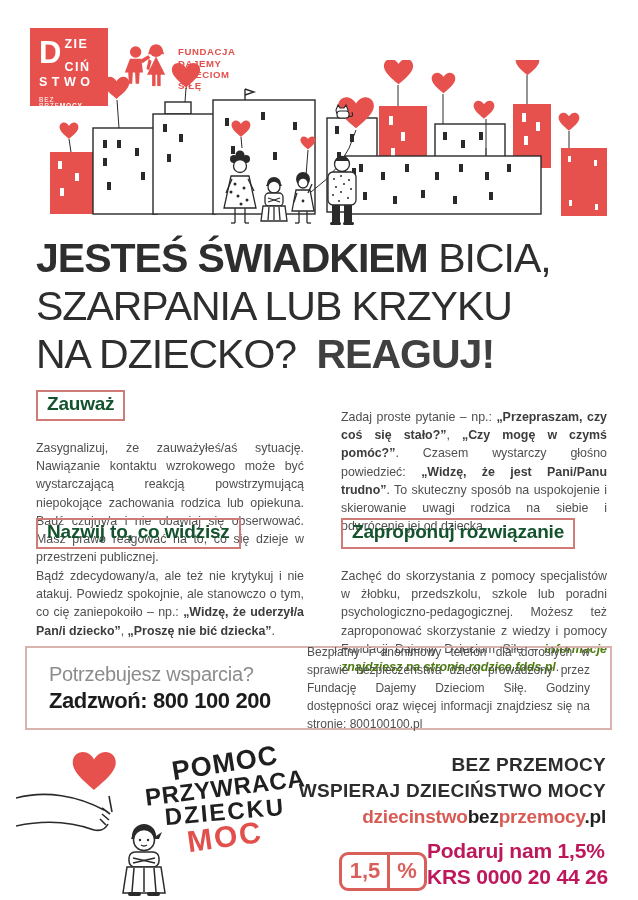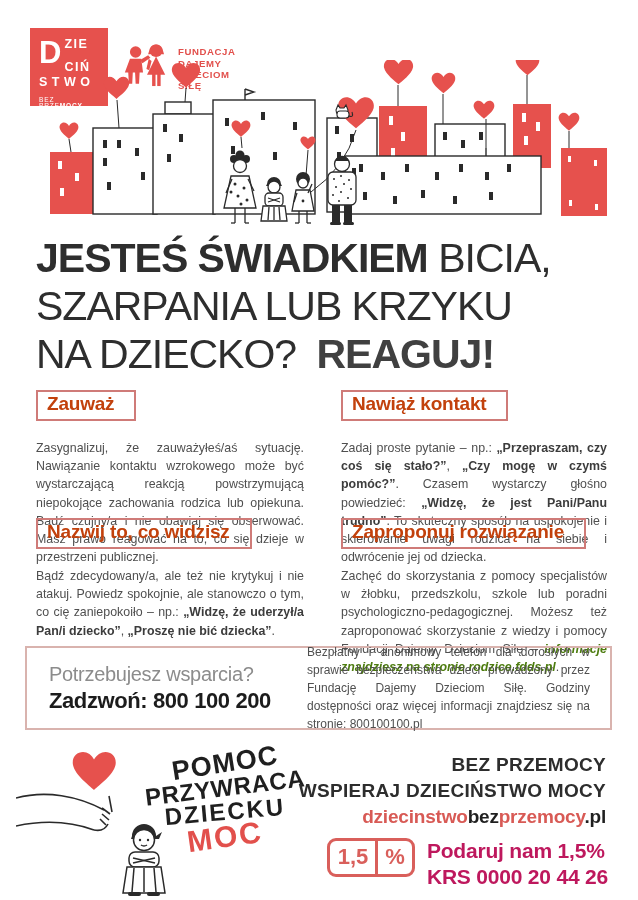--- a/index.html
+++ b/index.html
@@ -28,22 +28,22 @@
   .headline{
     position:absolute;left:36px;top:234px;width:580px;
     font-size:41px;line-height:48px;letter-spacing:-1px;color:#2e2e2e;
   }
   .hl-light{font-weight:400;}
   .hl-bold{font-weight:800;}
   .hl-accent{font-weight:800;color:#404040;margin-left:10px;}
   
   .step{position:absolute;width:268px;}
   .step-title{
-    display:inline-block;border:2px solid #cf7b78;padding:1px 20px 4px 9px;
-    font-size:19px;font-weight:800;color:#c2410c;letter-spacing:-.2px;
+    display:inline-block;border:2px solid #cf7b78;padding:1px 9px 4px 9px;
+    font-size:19px;font-weight:800;color:#14532d;letter-spacing:-.2px;
   }
   .step-body{
     margin-top:18px;font-size:12.4px;line-height:1.47;color:#4f4f4f;
     text-align:justify;
   }
   .b{font-weight:700;color:#3c3c3c;}
   .bi{font-weight:700;font-style:italic;color:#4d7c0f;}
   
   .support{
     position:absolute;left:25px;top:646px;width:587px;height:84px;
@@ -64,21 +64,21 @@
   .cmp2{font-size:24px;transform:rotate(-7deg);margin-top:-1px;letter-spacing:.5px;}
   .cmp3{font-size:24px;transform:rotate(-5deg);margin-top:0;letter-spacing:2px;}
   .cmp4{font-size:30px;transform:rotate(-8deg);margin-top:-2px;color:#e2504c;letter-spacing:2px;}
   .foot-right{
     position:absolute;right:32px;top:752px;text-align:right;
     font-size:19px;font-weight:700;line-height:1.35;color:#2d2d2d;letter-spacing:.3px;
   }
   .website{position:absolute;right:32px;top:806px;font-size:19px;font-weight:700;letter-spacing:-.2px;}
   .web-red{color:#d85a55;}
   .web-dark{color:#1f1f1f;}
-  .donate{position:absolute;right:30px;top:838px;display:flex;align-items:flex-start;gap:12px;}
+  .donate{position:absolute;right:30px;top:838px;display:flex;align-items:flex-end;}
   .badge{
     display:flex;border:3px solid #d95f5b;border-radius:9px;color:#d95f5b;
     font-weight:800;font-size:22px;line-height:1;
   }
   .badge-num{padding:5px 7px 6px 8px;}
   .badge-pct{padding:5px 7px 6px 7px;border-left:3px solid #d95f5b;}
   .donate-text{color:#be185d;font-weight:800;font-size:21px;line-height:1.25;text-align:left;letter-spacing:-.2px;}
 </style>
 </head>
 <body>
@@ -304,21 +304,20 @@
     <div class="hl-light">SZARPANIA LUB KRZYKU</div>
     <div><span class="hl-light">NA DZIECKO? </span><span class="hl-accent">REAGUJ!</span></div>
   </div>
 
   <div class="step" style="left:36px;top:390px;">
     <div class="step-title">Zauważ</div>
     <div class="step-body"><span>Zasygnalizuj, że zauważyłeś/aś sytuację. Nawiązanie kontaktu wzrokowego może być wystarczającą reakcją powstrzymującą niepokojące zachowania rodzica lub opiekuna. Bądź czujny/a i nie obawiaj się obserwować. Masz prawo reagować na to, co się dzieje w przestrzeni publicznej.</span></div>
   </div>
 
   <div class="step" style="left:341px;top:390px;width:266px;">
-    <div class="step-title">Nawiąż kontakt</div>
     <div class="step-body"><span>Zadaj proste pytanie – np.: </span><span class="b">„Przepraszam, czy coś się stało?”</span><span>, </span><span class="b">„Czy mogę w czymś pomóc?”</span><span>. Czasem wystarczy głośno powiedzieć: </span><span class="b">„Widzę, że jest Pani/Panu trudno”</span><span>. To skuteczny sposób na uspokojenie i skierowanie uwagi rodzica na siebie i odwrócenie jej od dziecka.</span></div>
   </div>
 
   <div class="step" style="left:36px;top:518px;">
     <div class="step-title">Nazwij to, co widzisz</div>
     <div class="step-body"><span>Bądź zdecydowany/a, ale też nie krytykuj i nie atakuj. Powiedz spokojnie, ale stanowczo o tym, co cię zaniepokoiło – np.: </span><span class="b">„Widzę, że uderzył/a Pan/i dziecko”</span><span>, </span><span class="b">„Proszę nie bić dziecka”</span><span>.</span></div>
   </div>
 
   <div class="step" style="left:341px;top:518px;width:266px;">
     <div class="step-title">Zaproponuj rozwiązanie</div>

